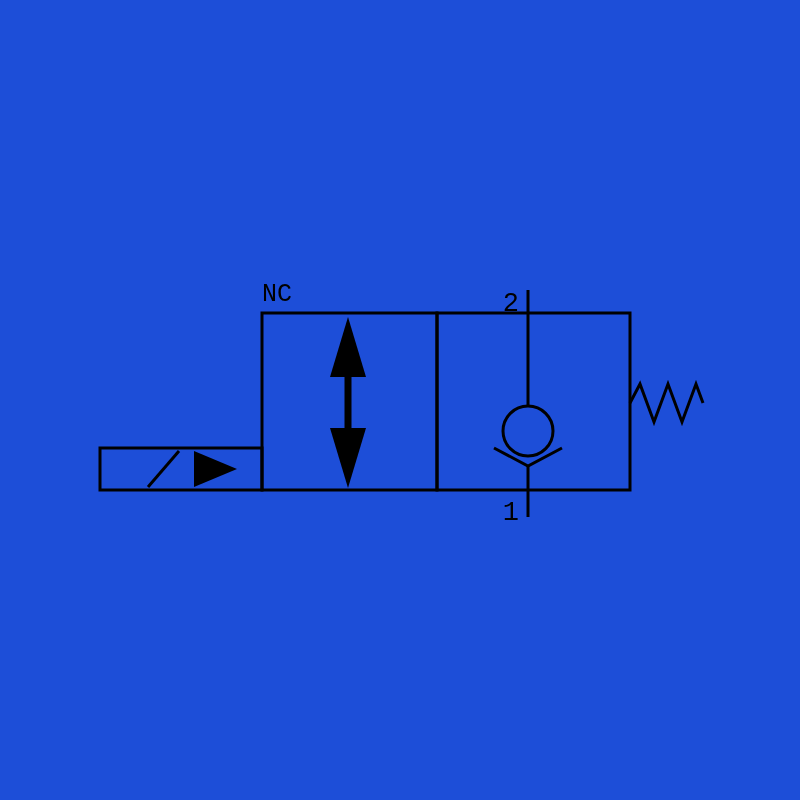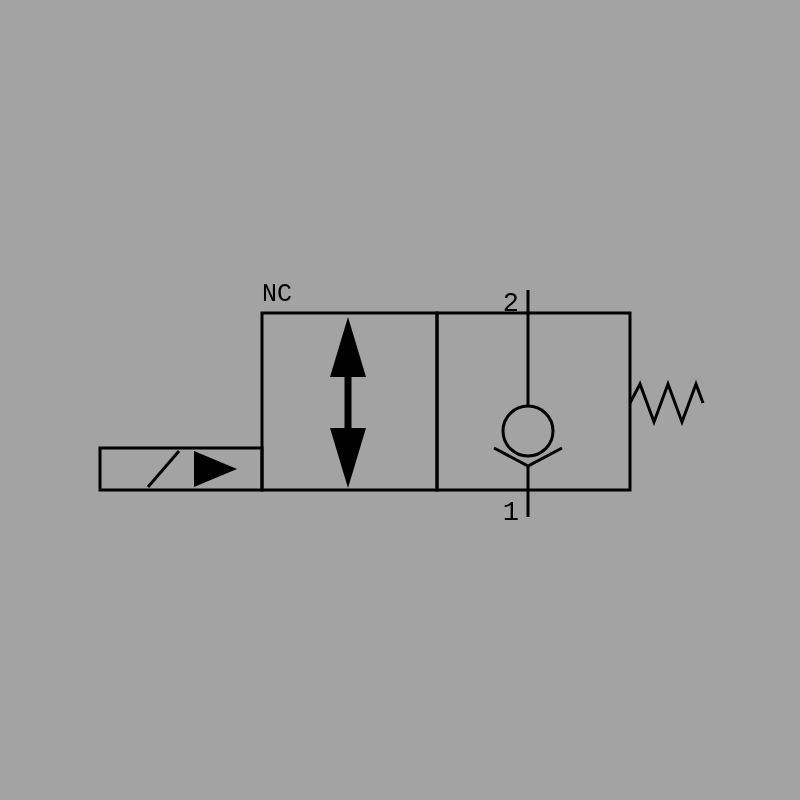--- a/index.html
+++ b/index.html
@@ -7,21 +7,21 @@
     padding: 0;
     width: 800px;
     height: 800px;
     background: #ffffff;
     font-family: "Liberation Mono", "DejaVu Sans Mono", monospace;
   }
   .canvas {
     position: relative;
     width: 800px;
     height: 800px;
-    background: #a3a3a3;
+    background: #1d4ed8;
     overflow: hidden;
     text-align: right;
   }
   svg text {
     font-family: "Liberation Mono", "DejaVu Sans Mono", monospace;
     fill: #000000;
   }
 </style>
 </head>
 <body>

